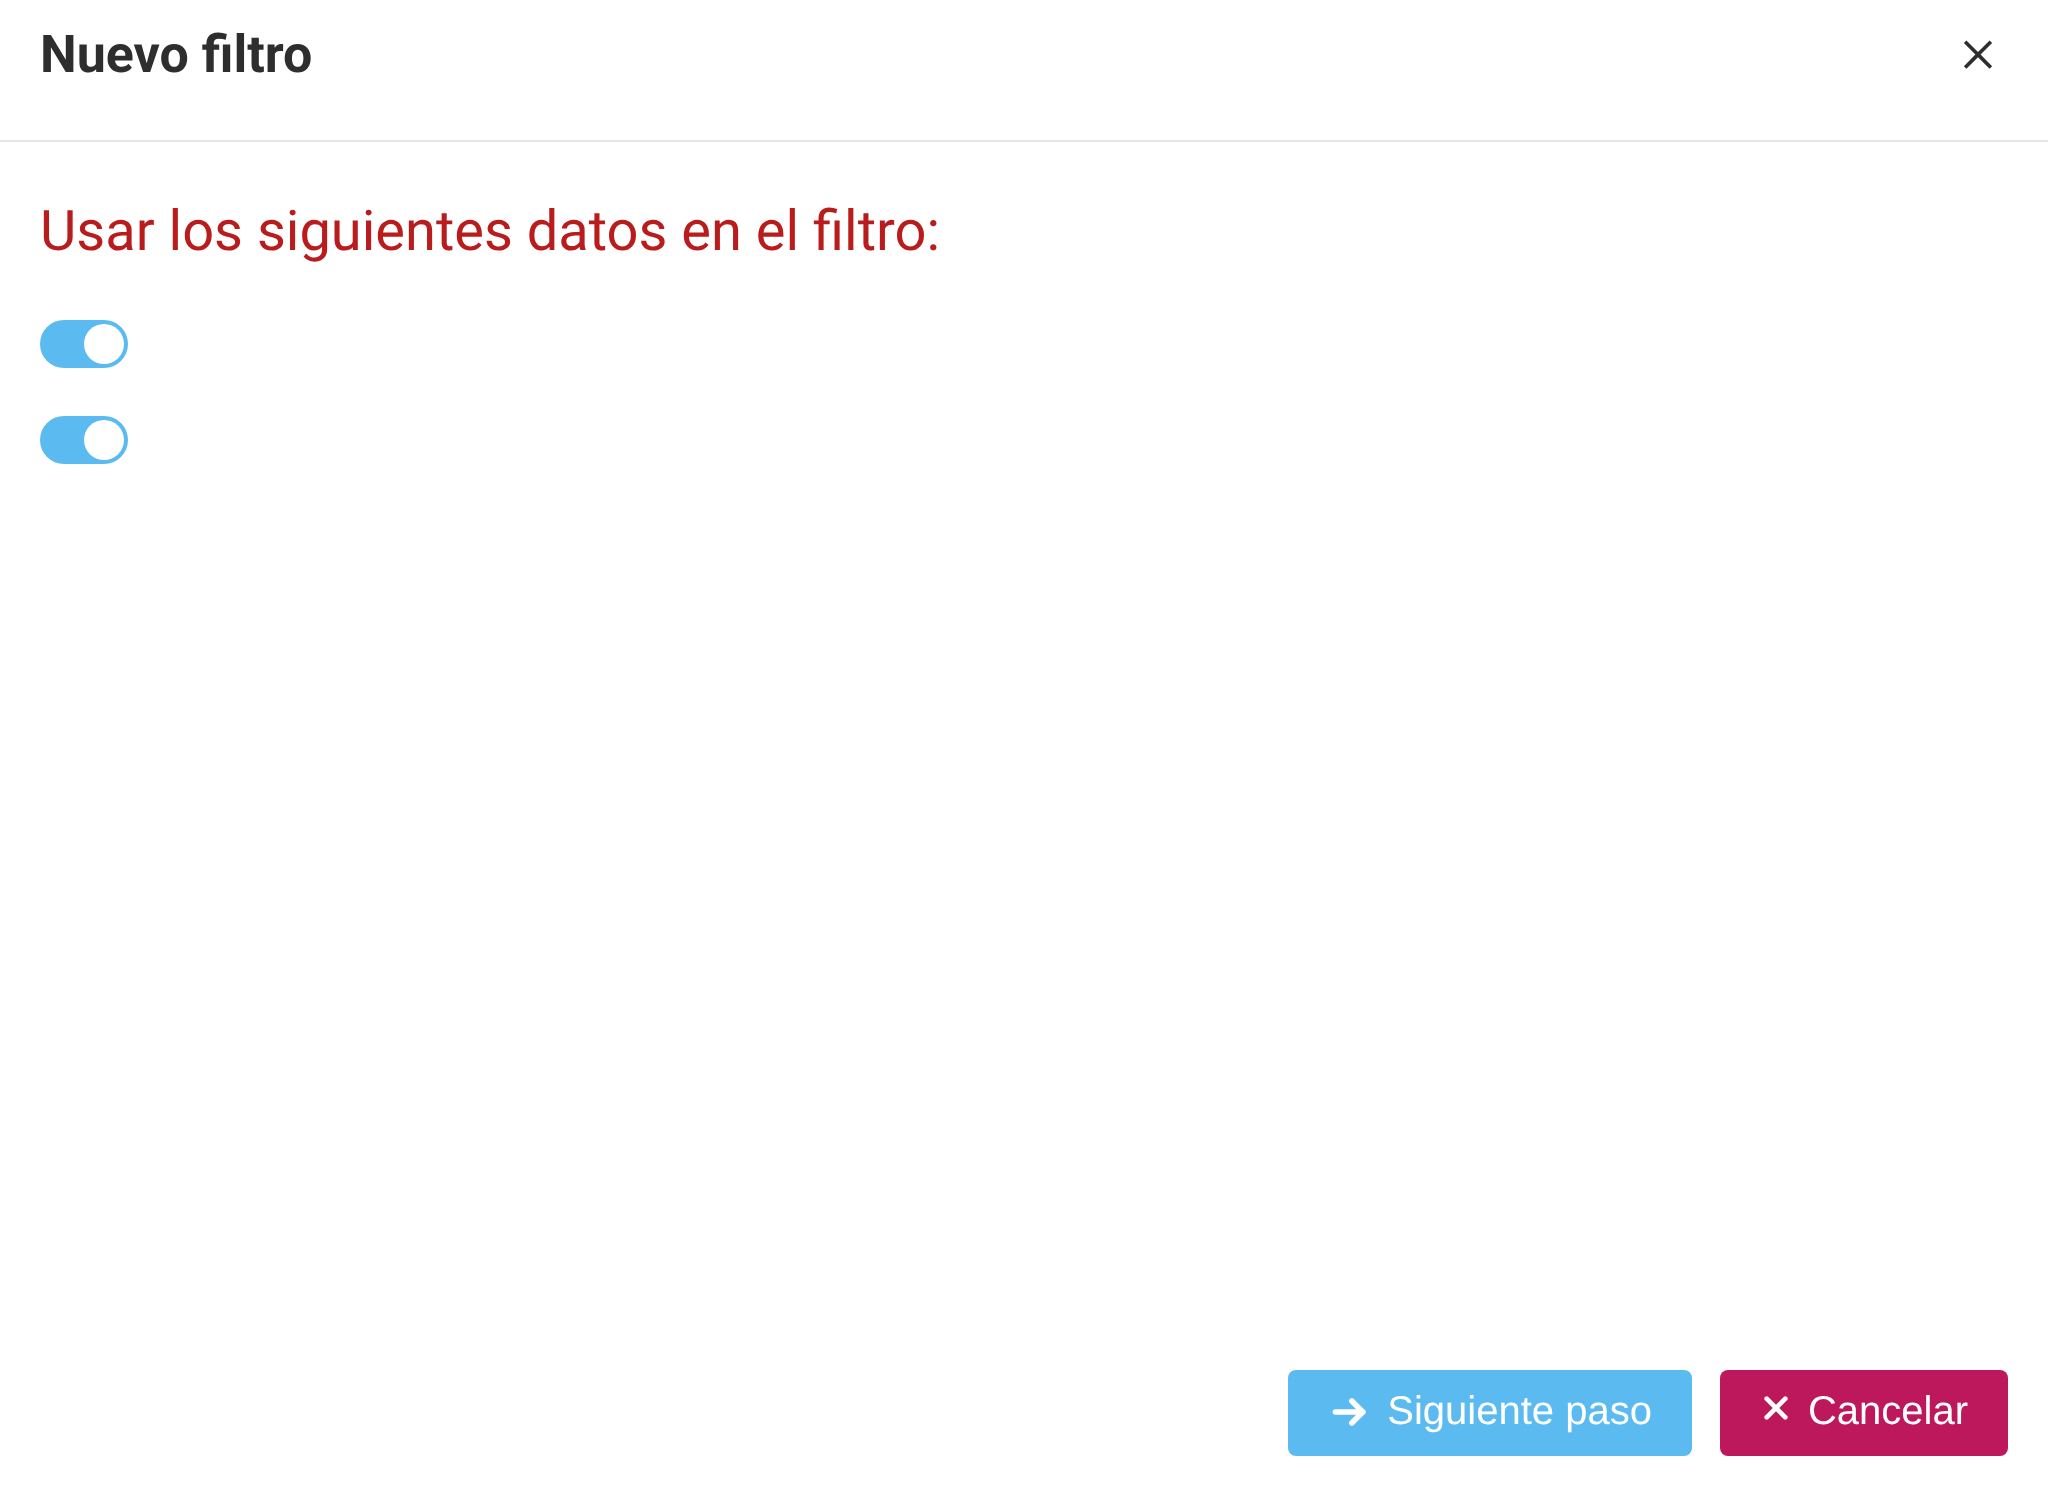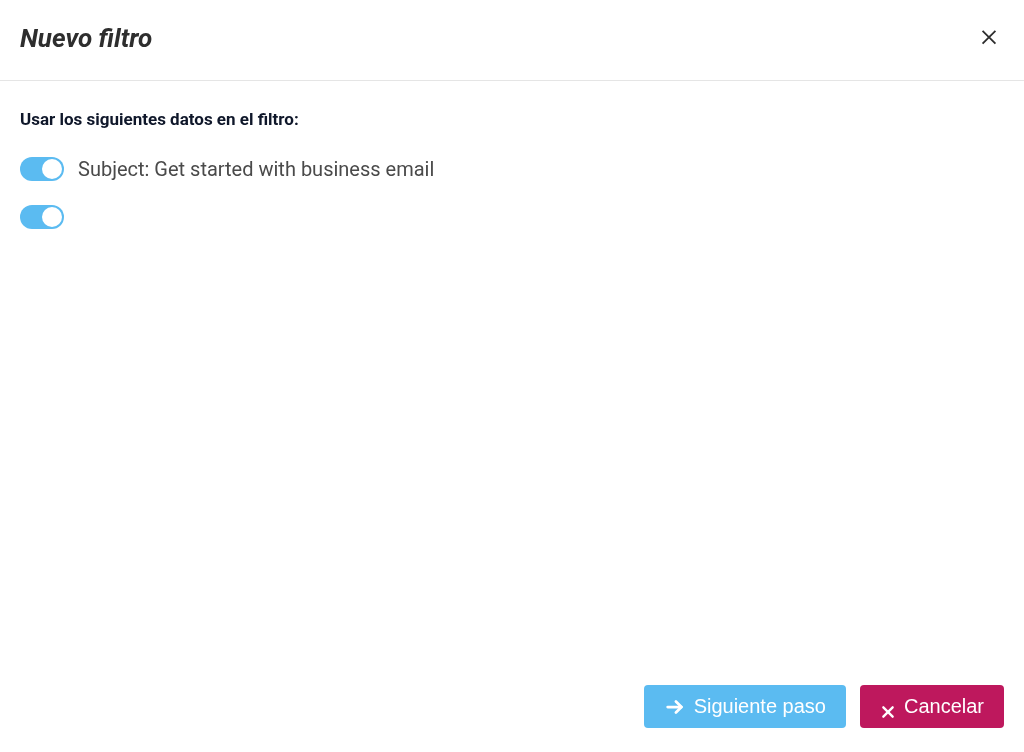--- a/index.html
+++ b/index.html
@@ -9,23 +9,22 @@
       height: 752px;
       background: #fff;
       color: #2e2e2e;
       display: flex;
       flex-direction: column;
     }
     .header {
       display: flex;
       align-items: center;
       justify-content: space-between;
-      padding: 20px 20px 24px 20px;
+      padding: 10px 20px 24px 20px;
       border-bottom: 1px solid #e5e5e5;
-      font-style: italic;
     }
     .header h1 {
       font-size: 26px;
       font-weight: 700;
       color: #2e2e2e;
     }
     .close-btn {
       font-size: 28px;
       font-weight: 900;
       cursor: pointer;
@@ -33,23 +32,23 @@
       background: none;
       border: none;
       line-height: 1;
       padding: 4px;
     }
     .content {
       flex: 1;
       padding: 28px 20px 20px 20px;
     }
     .subtitle {
-      font-size: 17px;
-      font-weight: 700;
-      color: #0f172a;
+      font-size: 28px;
+      font-weight: 400;
+      color: #b91c1c;
       margin-bottom: 28px;
     }
     .filter-row {
       display: flex;
       align-items: center;
       margin-bottom: 24px;
     }
     .toggle {
       position: relative;
       width: 44px;
@@ -74,21 +73,21 @@
       color: #4a4a4a;
     }
     .footer {
       padding: 20px 20px 24px 20px;
       display: flex;
       justify-content: flex-end;
       gap: 14px;
     }
     .btn {
       display: inline-flex;
-      align-items: flex-end;
+      align-items: flex-start;
       gap: 8px;
       padding: 10px 20px;
       font-size: 20px;
       border: none;
       border-radius: 4px;
       cursor: pointer;
       color: #fff;
     }
     .btn-primary { background: #5bbbf1; }
     .btn-secondary { background: #be185d; }
@@ -117,21 +116,20 @@
   </button>
 </div>
 
 <div class="content">
   <div class="subtitle">Usar los siguientes datos en el filtro:</div>
 
   <div class="filter-row">
     <div class="toggle">
       <div class="toggle-knob"></div>
     </div>
-    <span class="filter-label">Subject: Get started with business email</span>
   </div>
 
   <div class="filter-row">
     <div class="toggle">
       <div class="toggle-knob"></div>
     </div>
   </div>
 </div>
 
 <div class="footer">

